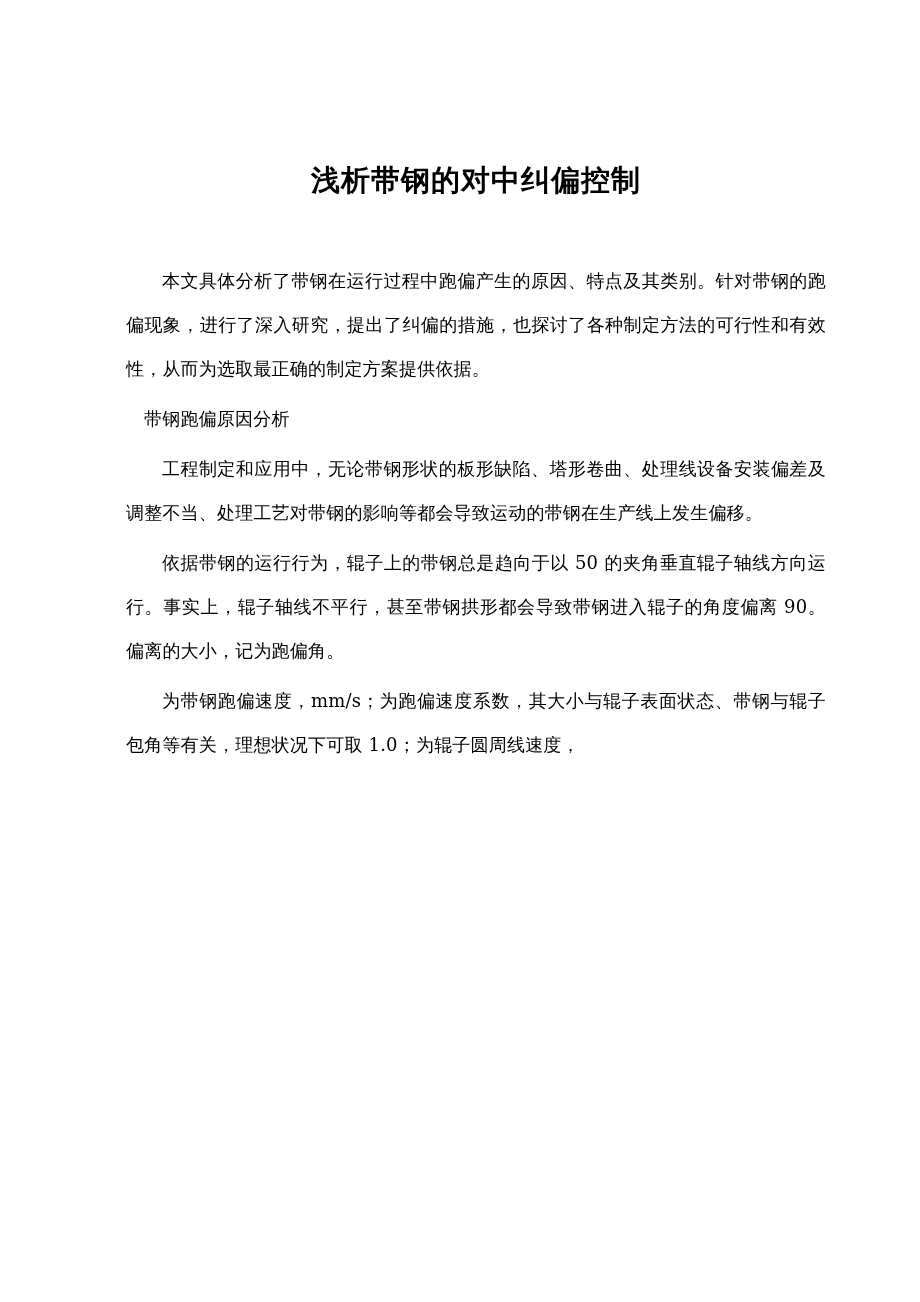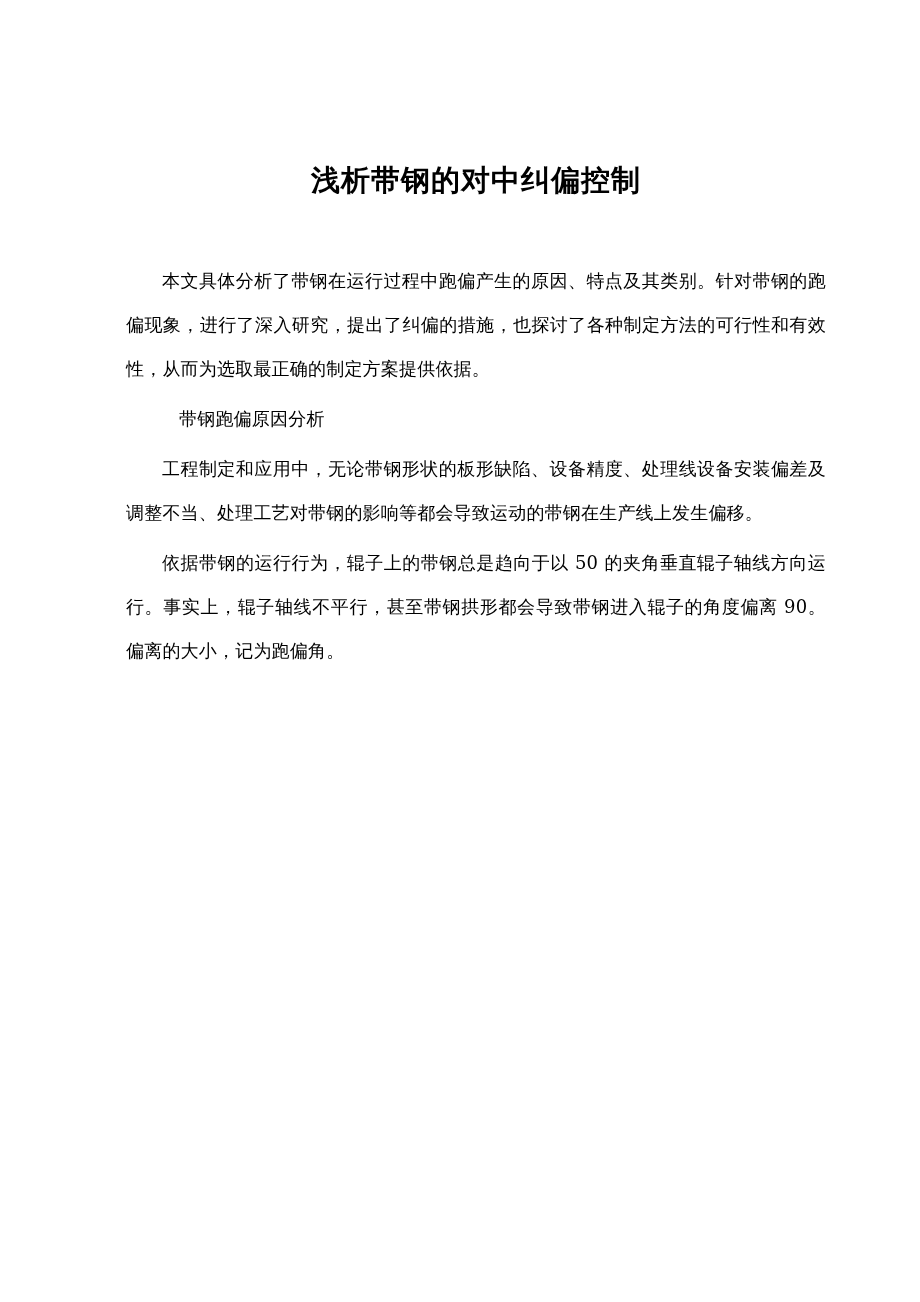--- a/index.html
+++ b/index.html
@@ -50,42 +50,42 @@
     margin: 0 0 6px 0;
     text-align: justify;
     text-justify: inter-ideograph;
     letter-spacing: 0.2px;
   }
   p.para.indent {
     text-indent: 2em;
   }
   p.para.indent-1 {
     text-indent: 1em;
-    margin-left: 35px;
   }
   .tight {
     margin-bottom: 0;
   }
 </style>
 </head>
 <body>
 
 <div class="page">
   <div class="content">
 
     <h1 class="doc-title">浅析带钢的对中纠偏控制</h1>
 
     <div class="body-block">
 
       <p class="para indent">本文具体分析了带钢在运行过程中跑偏产生的原因、特点及其类别。针对带钢的跑偏现象，进行了深入研究，提出了纠偏的措施，也探讨了各种制定方法的可行性和有效性，从而为选取最正确的制定方案提供依据。</p>
 
       <p class="para indent-1">带钢跑偏原因分析</p>
 
-      <p class="para indent">工程制定和应用中，无论带钢形状的板形缺陷、设备精度、处理线设备安装偏差及调整不当、处理工艺对带钢的影响等都会导致运动的带钢在生产线上发生偏移。</p>
+      <p class="para indent">工程制定和应用中，无论带钢形状的板形缺陷、塔形卷曲、处理线设备安装偏差及调整不当、处理工艺对带钢的影响等都会导致运动的带钢在生产线上发生偏移。</p>
 
 
 
       <p class="para indent">依据带钢的运行行为，辊子上的带钢总是趋向于以 50 的夹角垂直辊子轴线方向运行。事实上，辊子轴线不平行，甚至带钢拱形都会导致带钢进入辊子的角度偏离 90。偏离的大小，记为跑偏角。</p>
 
+      <p class="para indent tight">为带钢跑偏速度，mm/s；为跑偏速度系数，其大小与辊子表面状态、带钢与辊子包角等有关，理想状况下可取 1.0；为辊子圆周线速度，</p>
 
     </div>
   </div>
 </div>
 
 </body></html>

